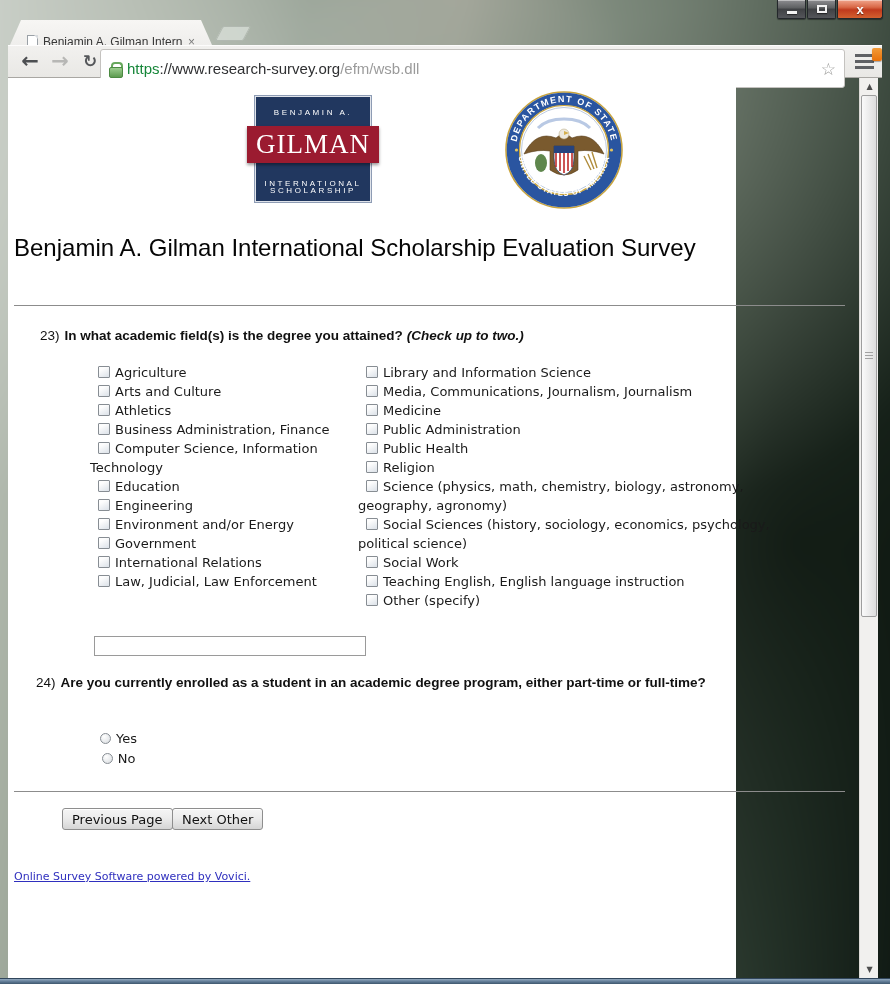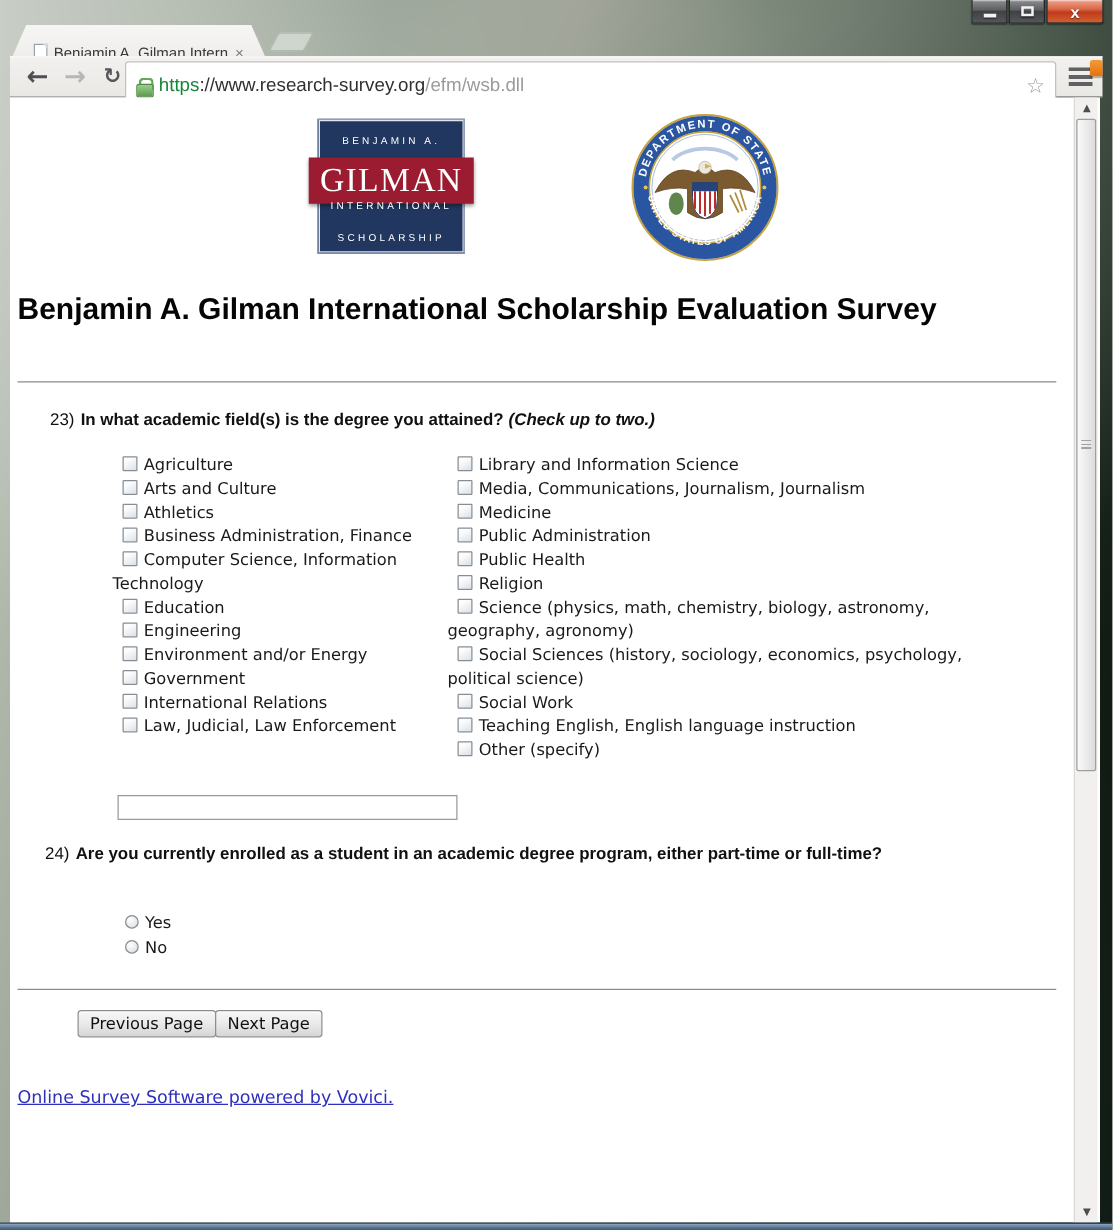--- a/index.html
+++ b/index.html
@@ -57,39 +57,39 @@
   .url .scheme { color:#168639; }
   .url .host { color:#2f3032; }
   .url .path { color:#9b9b9b; }
   .star { flex:0 0 auto; font-family:"DejaVu Sans", sans-serif; font-size:17px; color:#9a9a98; margin-right:2px; }
   .menu-btn { position:absolute; left:847px; top:7px; width:24px; height:20px; }
   .menu-bars { position:absolute; left:0; top:2px; width:19px; height:16px;
     background: linear-gradient(to bottom,#5f6164 0 3px,transparent 3px 6px,#5f6164 6px 9px,transparent 9px 12px,#5f6164 12px 15px,transparent 15px); }
   .menu-badge { position:absolute; right:-3px; top:-4px; width:10px; height:13px; background:linear-gradient(#f29b38,#e8710a); border-radius:2px; box-shadow:0 1px 1px rgba(0,0,0,.3); }
 
   
-  .page { position:absolute; left:8px; top:78px; width:872px; height:900px; background:#fff;
+  .page { position:absolute; left:8px; top:78px; width:728px; height:900px; background:#fff;
     font-family:"DejaVu Sans", sans-serif; color:#1a1a1a; }
 
   
   .gilman { position:absolute; left:239px; top:17px; width:132px; height:108px; }
   .gilman-square { position:absolute; left:7px; top:0; width:118px; height:108px; background:#21375f; border:1px solid #8e9cb4; box-shadow:0 0 0 1px #dfe3ea inset; }
   .gilman-small { position:absolute; left:0; width:132px; text-align:center; color:#fff; font-size:8px; letter-spacing:2.6px; font-family:"Liberation Sans",sans-serif; }
   .gilman-top-line { top:13px; }
   .gilman-banner { position:absolute; left:0; top:31px; width:132px; height:37px; background:#9b1b30; box-shadow:0 2px 3px rgba(0,0,0,.4); display:flex; align-items:center; justify-content:center; }
   .gilman-name { color:#fff; font-family:"Liberation Serif", serif; font-size:27px; letter-spacing:1px; }
-  .gilman-int { top:65px; }
+  .gilman-int { top:84px; }
   .gilman-sch { top:91px; }
 
   
   .seal { position:absolute; left:496px; top:12px; }
   .seal text { font-family:"Liberation Sans",sans-serif; font-weight:bold; fill:#fff; }
 
   
-  .page-title { position:absolute; left:6px; top:155px; width:805px; font-family:"Liberation Sans",sans-serif; font-weight:bold; font-size:24px; line-height:30px; color:#050505; }
+  .page-title { position:absolute; left:6px; top:155px; width:805px; font-family:"Liberation Sans",sans-serif; font-weight:normal; font-size:24px; line-height:30px; color:#050505; }
   .hr { position:absolute; left:6px; width:831px; height:0; border-top:1px solid #8c8c8c; }
   .hr1 { top:227px; } .hr2 { top:713px; }
 
   
   .question { position:absolute; font-family:"Liberation Sans",sans-serif; font-size:13.5px; line-height:19px; color:#111; }
   .q23 { left:32px; top:248px; width:790px; }
   .q24 { left:28px; top:595px; width:756px; }
   .qnum { font-weight:normal; margin-right:5px; }
   .qtext { font-weight:bold; }
   .qhint { font-weight:bold; font-style:italic; margin-left:4px; }
@@ -101,29 +101,29 @@
   .opt { font-size:13px; line-height:19px; text-indent:8px; color:#1a1a1a; }
   .cb { display:inline-block; width:12px; height:12px; border:1px solid #878d93; border-radius:1px;
     background:linear-gradient(150deg,#fdfdfd 25%,#dbe1e8); margin-right:5px; vertical-align:-1px; }
   .rb { display:inline-block; width:11px; height:11px; border:1px solid #878d93; border-radius:50%;
     background:radial-gradient(circle at 35% 30%,#ffffff,#d7dbdf); margin-right:5px; vertical-align:-1px; }
 
   .other-label { position:absolute; left:87px; top:540px; font-size:13px; color:#1a1a1a; }
   .other-input { position:absolute; left:86px; top:558px; width:272px; height:20px; border:1px solid #9a9a9a; background:#fff; font-size:13px; padding:0 3px; font-family:"DejaVu Sans",sans-serif; }
 
   .radio-group { position:absolute; left:92px; top:651px; }
-  .radio-row { text-indent:0; line-height:19.5px; }
+  .radio-row { text-indent:0; line-height:19.5px;text-align:center; }
 
   .page-btn { position:absolute; top:730px; height:22px; font-family:"DejaVu Sans",sans-serif; font-size:13px; color:#111;
     background:linear-gradient(#f5f5f5,#ececec 45%,#d5d5d5); border:1px solid #8e8e8e; border-radius:3px; padding:0 9px;
     box-shadow: inset 0 1px 0 #fff; }
   .btn-prev { left:54px; }
   .btn-next { left:164px; }
 
-  .footer-link { position:absolute; left:6px; top:792px; font-size:14px; color:#2f2fbe; text-decoration:underline; cursor:pointer; }
+  .footer-link { position:absolute; left:6px; top:792px; font-size:11px; color:#2f2fbe; text-decoration:underline; cursor:pointer; }
 
   
   .scrollbar { position:absolute; left:859px; top:78px; width:19px; height:900px; background:#f1f0ee; border-left:1px solid #dcdad7; }
   .sb-btn { position:absolute; left:0; width:19px; height:17px; display:flex; align-items:center; justify-content:center;
     font-family:"DejaVu Sans",sans-serif; font-size:8px; color:#4d4d4d; }
   .sb-up { top:0; } .sb-down { bottom:0; }
   .sb-thumb { position:absolute; left:1px; top:17px; width:16px; height:522px;
     background:linear-gradient(to right,#fafafa,#dddddd); border:1px solid #9e9e9e; border-radius:2px; }
   .sb-grip { position:absolute; left:3px; top:50%; margin-top:-4px; width:8px; height:8px;
     background:repeating-linear-gradient(to bottom,#a2a2a2 0 1px,transparent 1px 3px); }
@@ -251,21 +251,21 @@
     </div>
 
     <div class="radio-group">
       <div class="opt radio-row"><span class="rb"></span><span>Yes</span></div>
       <div class="opt radio-row"><span class="rb"></span><span>No</span></div>
     </div>
 
     <div class="hr hr2"></div>
 
     <button class="page-btn btn-prev">Previous Page</button>
-    <button class="page-btn btn-next">Next Page</button>
+    <button class="page-btn btn-next">Next Other</button>
 
     <a class="footer-link">Online Survey Software powered by Vovici.</a>
   </div>
 
   <div class="scrollbar">
     <div class="sb-btn sb-up">▲</div>
     <div class="sb-thumb">
         <div class="sb-grip"></div>
       </div>
     <div class="sb-btn sb-down">▼</div>

